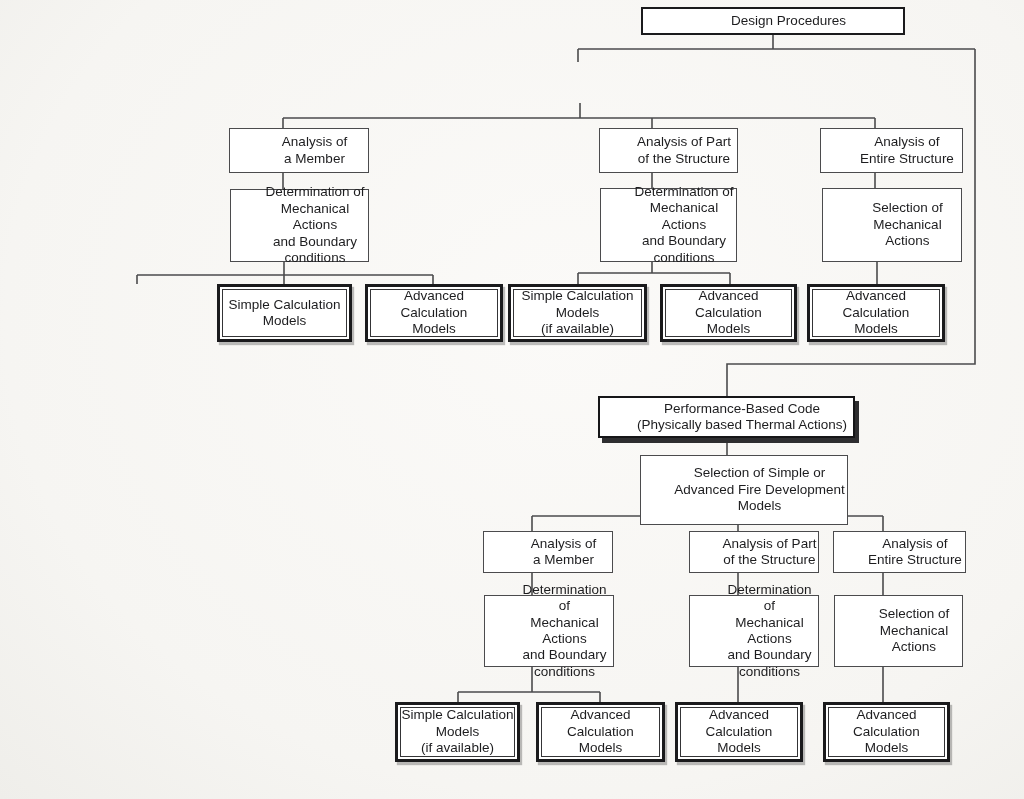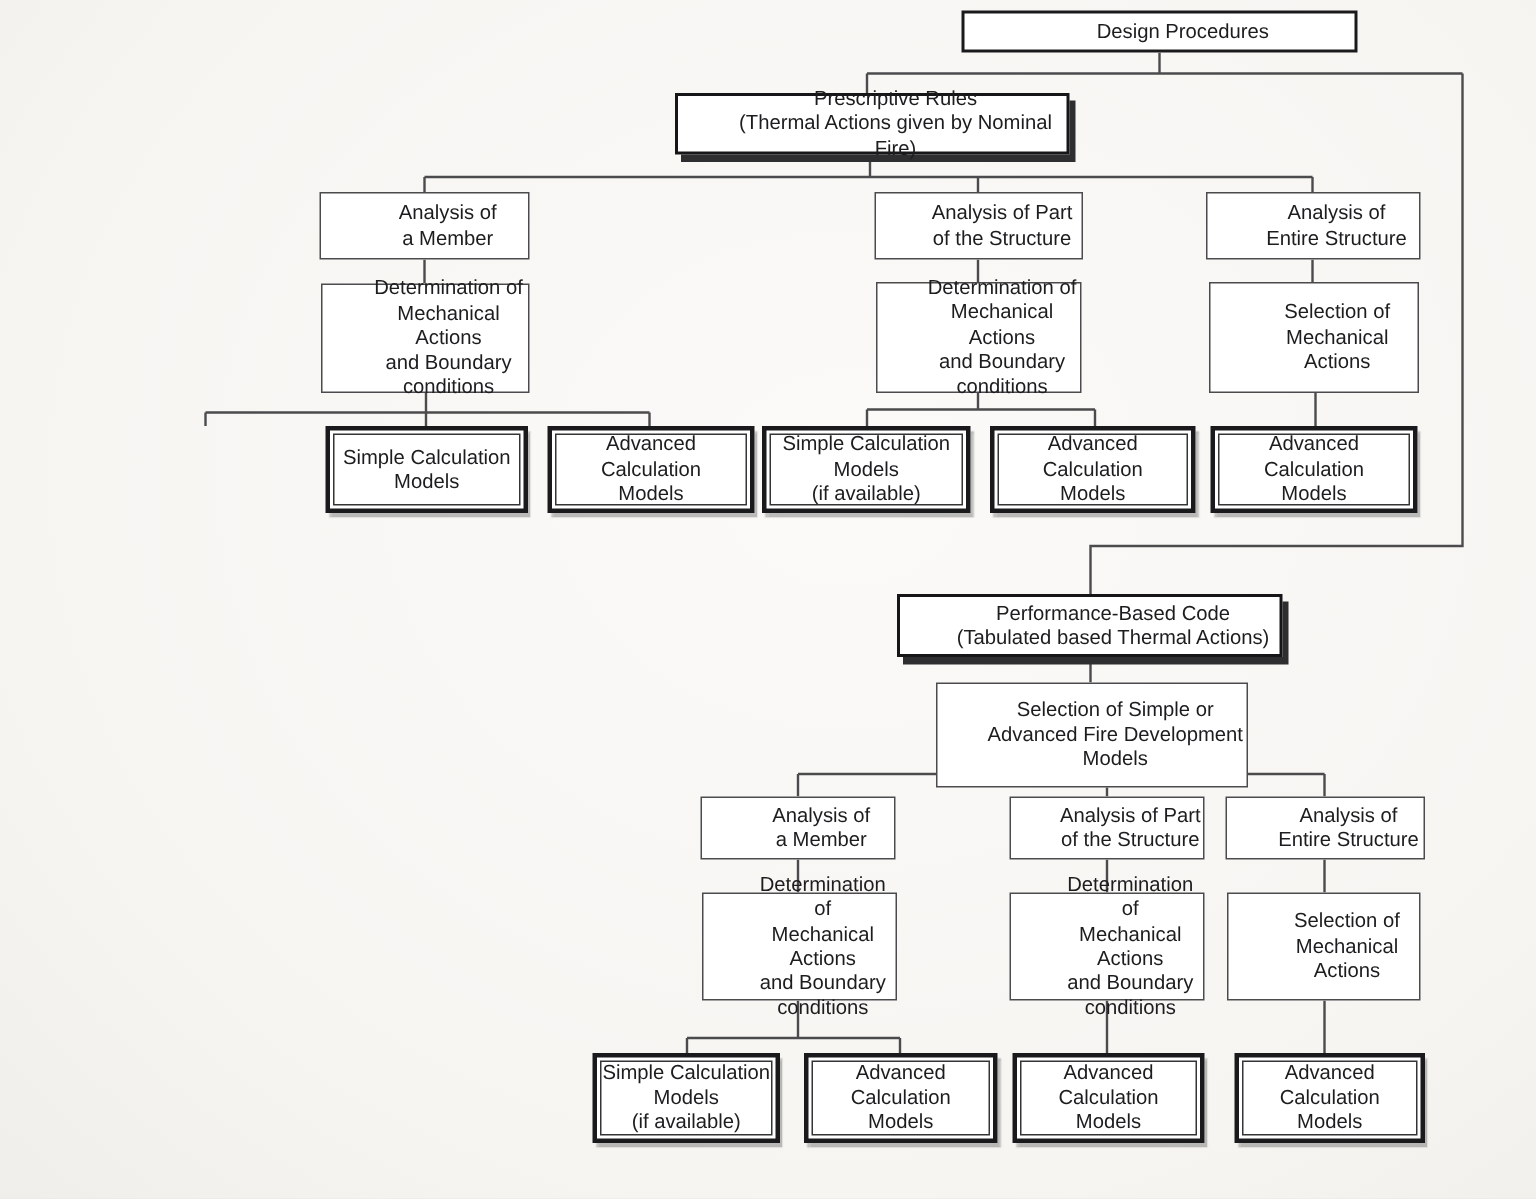--- a/index.html
+++ b/index.html
@@ -37,20 +37,21 @@
   }
   .b-main {            
     border: 2px solid #1a1a1c;
   }
   .b-shadow {          
     border: 2px solid #161618;
     box-shadow: 4px 5px 0 #2e2e30;
   }
   .b-thin {            
     border: 1.6px solid #4b4b4d;
+    margin-left: 16px;
   }
   .b-thick {           
     border: 3px solid #1a1a1c;
     box-shadow: 2px 3px 1px rgba(70,70,70,0.35);
   }
   .leaf {              
     border: 3px solid #1a1a1c;
     padding: 2px;
     box-shadow: 2px 3px 1px rgba(70,70,70,0.35);
   }
@@ -106,22 +107,20 @@
       M458 692 V702
       M600 692 V702
       M738 573 V595
       M738 667 V702
       M883 573 V595
       M883 667 V702"></path>
   </svg>
 
   <div class="box b-main" style="left:641px; top:7px; width:264px; height:28px">Design Procedures</div>
 
-  <div class="box b-shadow" style="left:450px; top:62px; width:263px; height:41px">Prescriptive Rules
-(Thermal Actions given by Nominal Fire)</div>
 
   <div class="box b-thin" style="left:213px; top:128px; width:140px; height:45px">Analysis of
 a Member</div>
   <div class="box b-thin" style="left:583px; top:128px; width:139px; height:45px">Analysis of Part
 of the Structure</div>
   <div class="box b-thin" style="left:804px; top:128px; width:143px; height:45px">Analysis of
 Entire Structure</div>
 
   <div class="box b-thin" style="left:214px; top:189px; width:139px; height:73px">Determination of
 Mechanical Actions
@@ -155,21 +154,21 @@
 Calculation
 Models</div>
   </div>
   <div class="box leaf" style="left:807px; top:284px; width:138px; height:58px">
     <div class="leaf-in">Advanced
 Calculation
 Models</div>
   </div>
 
   <div class="box b-shadow" style="left:598px; top:396px; width:257px; height:42px">Performance-Based Code
-(Tabulated based Thermal Actions)</div>
+(Physically based Thermal Actions)</div>
 
   <div class="box b-thin" style="left:624px; top:455px; width:208px; height:70px">Selection of Simple or
 Advanced Fire Development
 Models</div>
 
   <div class="box b-thin" style="left:467px; top:531px; width:130px; height:42px">Analysis of
 a Member</div>
   <div class="box b-thin" style="left:673px; top:531px; width:130px; height:42px">Analysis of Part
 of the Structure</div>
   <div class="box b-thin" style="left:817px; top:531px; width:133px; height:42px">Analysis of

